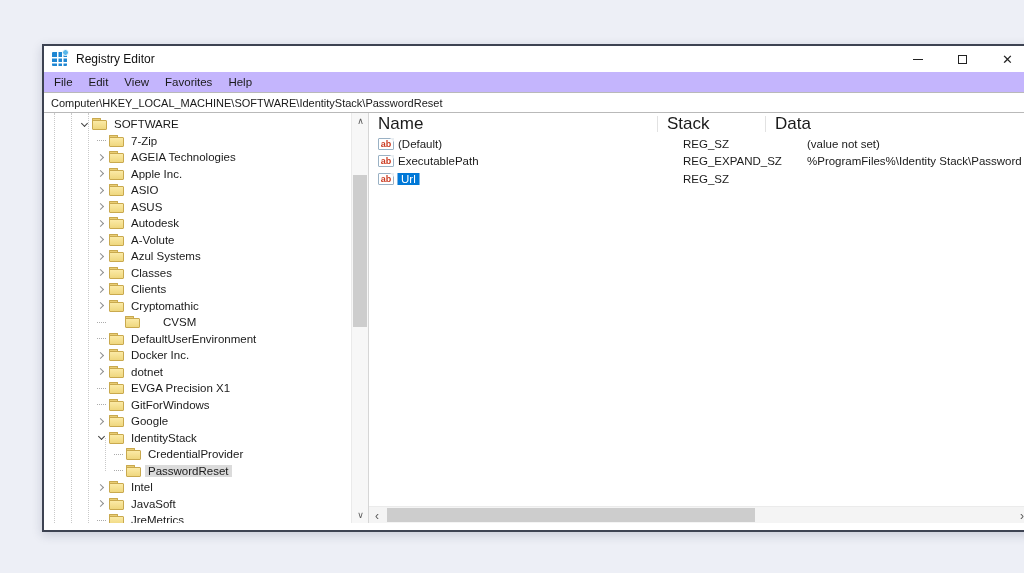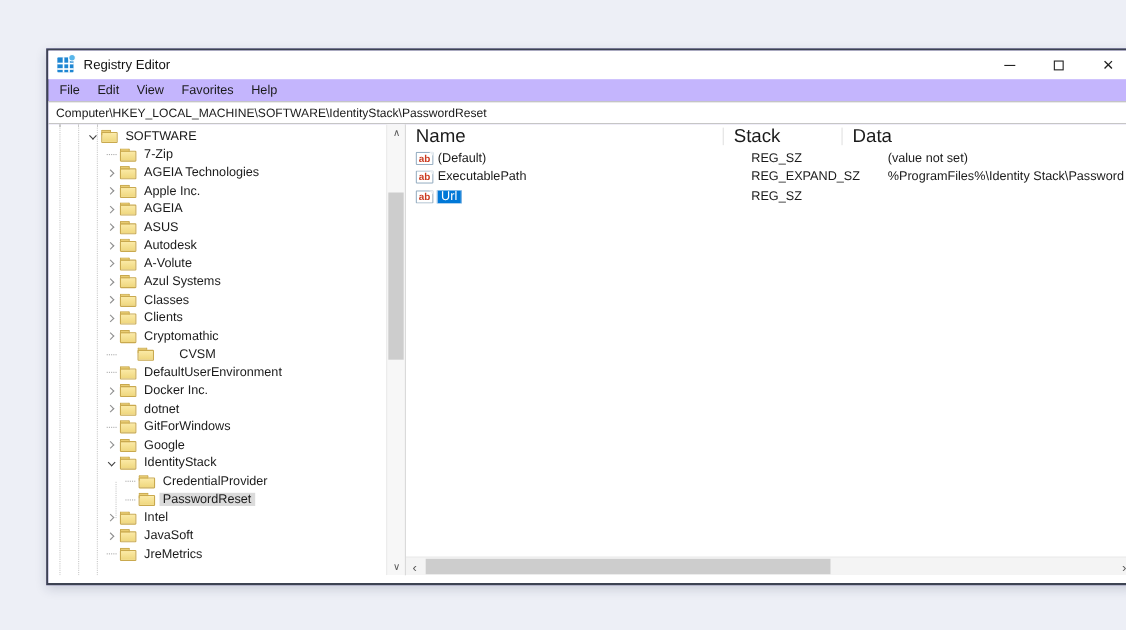--- a/index.html
+++ b/index.html
@@ -152,21 +152,21 @@
 
   <div class="trow" style="padding-left: 51px;">
     <span class="twisty collapsed"></span>
     <span class="folder"></span>
     <span class="tlabel">Apple Inc.</span>
   </div>
 
   <div class="trow" style="padding-left: 51px;">
     <span class="twisty collapsed"></span>
     <span class="folder"></span>
-    <span class="tlabel">AGEIA</span>
+    <span class="tlabel">ASIO</span>
   </div>
 
   <div class="trow" style="padding-left: 51px;">
     <span class="twisty collapsed"></span>
     <span class="folder"></span>
     <span class="tlabel">ASUS</span>
   </div>
 
   <div class="trow" style="padding-left: 51px;">
     <span class="twisty collapsed"></span>
@@ -221,20 +221,25 @@
     <span class="folder"></span>
     <span class="tlabel">Docker Inc.</span>
   </div>
 
   <div class="trow" style="padding-left: 51px;">
     <span class="twisty collapsed"></span>
     <span class="folder"></span>
     <span class="tlabel">dotnet</span>
   </div>
 
+  <div class="trow" style="padding-left: 51px;">
+    <span class="twisty leaf"></span>
+    <span class="folder"></span>
+    <span class="tlabel">EVGA Precision X1</span>
+  </div>
 
   <div class="trow" style="padding-left: 51px;">
     <span class="twisty leaf"></span>
     <span class="folder"></span>
     <span class="tlabel">GitForWindows</span>
   </div>
 
   <div class="trow" style="padding-left: 51px;">
     <span class="twisty collapsed"></span>
     <span class="folder"></span>

